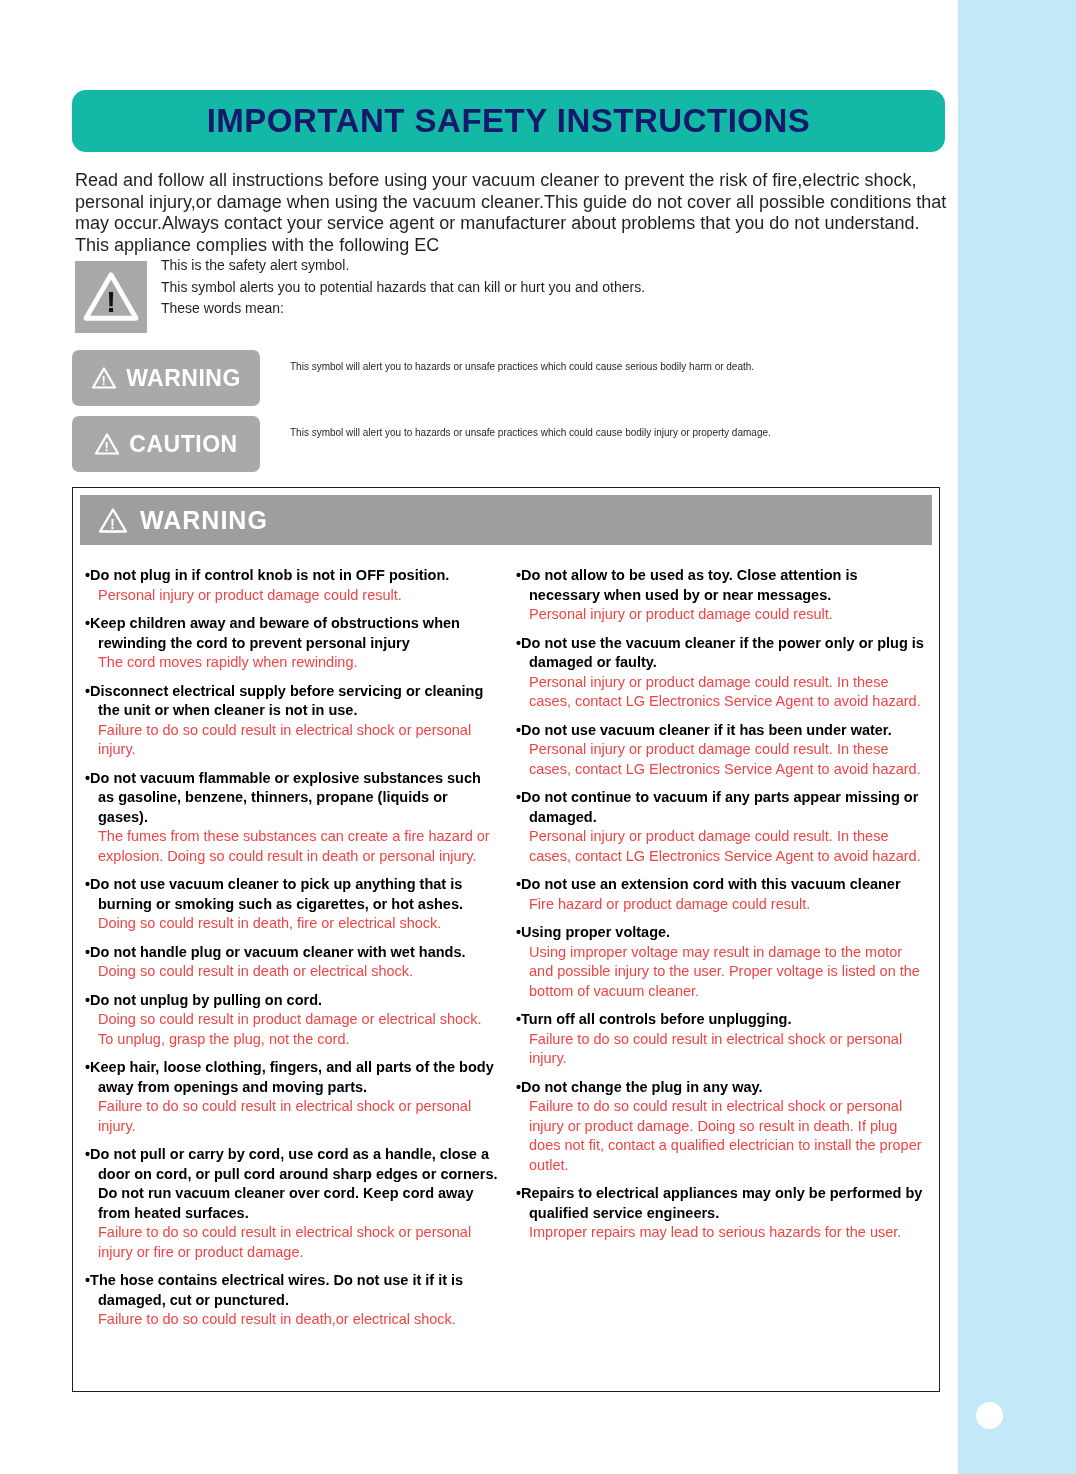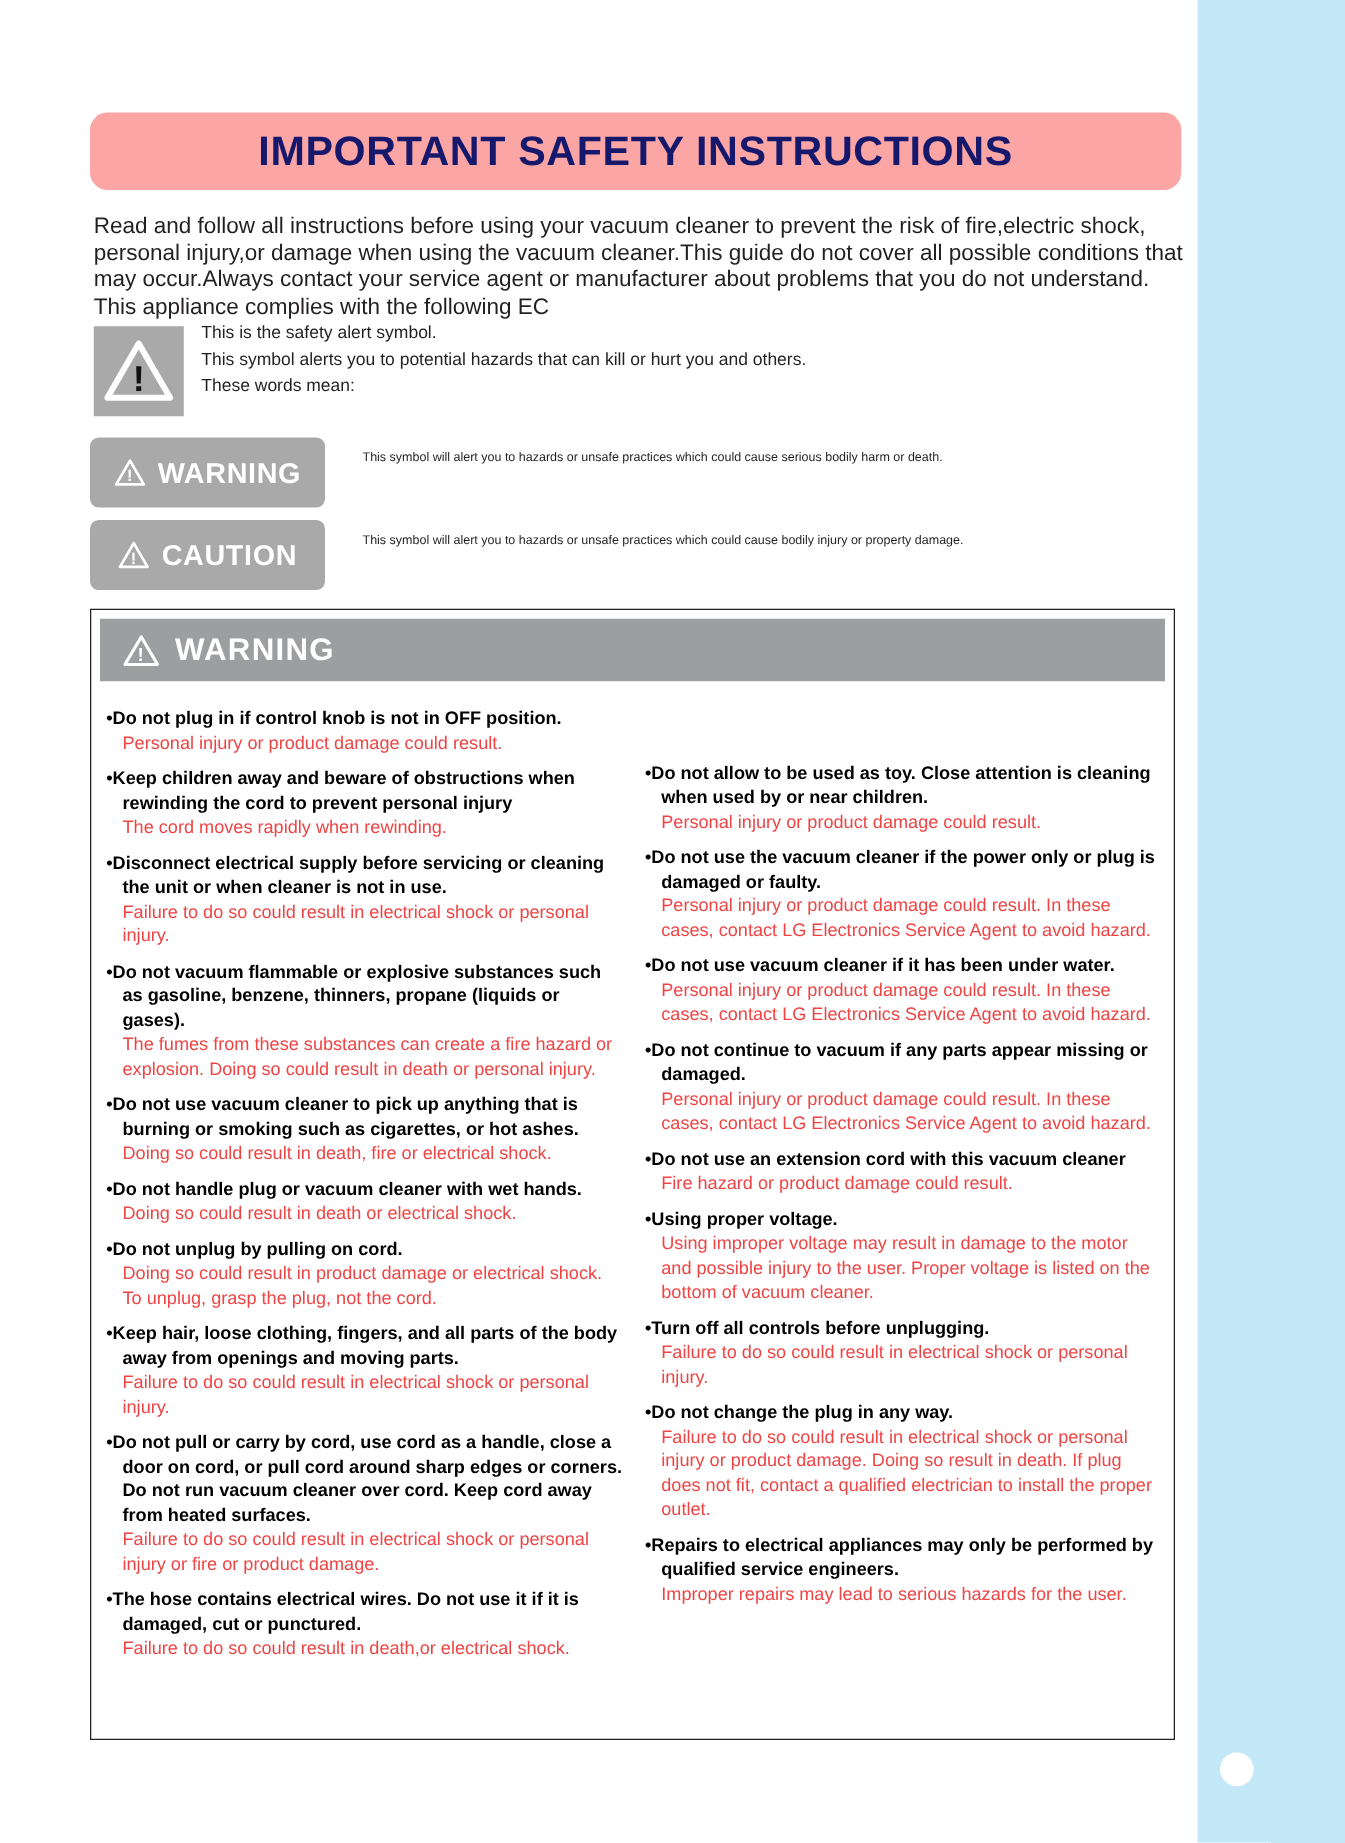--- a/index.html
+++ b/index.html
@@ -8,21 +8,21 @@
     width:1076px; height:1474px; position:relative; overflow:hidden;
     font-family:"Liberation Sans","DejaVu Sans",sans-serif;
     color:#1c1c1c;
   }
   .sidebar {
     position:absolute; top:0; right:0; width:118px; height:1474px;
     background:#c3e8f8;
   }
   .banner {
     position:absolute; left:72px; top:90px; width:873px; height:62px;
-    background:#fca5a5; border-radius:14px;
+    background:#14b8a6; border-radius:14px;
     display:flex; align-items:center; justify-content:center;
   }
   .banner span {
     font-size:33px; font-weight:bold; color:#16186b; letter-spacing:.5px;
   }
   .intro {
     position:absolute; left:75px; top:170px; width:872px;
     font-size:18px; line-height:21.5px; color:#231f20;
   }
   .alert-row { position:absolute; left:75px; top:255px; display:flex; }
@@ -50,21 +50,21 @@
     position:absolute; left:72px; top:487px; width:868px; height:905px;
     border:1.5px solid #231f20; background:#ffffff;
   }
   .warning-header {
     margin:7px; height:50px; background:#9c9ea0;
     display:flex; align-items:center; padding-left:18px; gap:12px;
   }
   .warning-header span {
     color:#ffffff; font-size:25px; font-weight:bold; letter-spacing:1px;
   }
-  .columns { display:flex; padding:14px 10px 0 12px; gap:18px;align-items:center; }
+  .columns { display:flex; padding:14px 10px 0 12px; gap:18px; }
   .col { width:418px; }
   .item { margin-bottom:9px; padding-left:13px; font-size:14.5px; line-height:19.5px; }
   .item-title { font-weight:bold; color:#000; text-indent:-13px; }
   .item-title::before { content:"\2022 "; }
   .item-desc { color:#ef4444; }
   .page-circle {
     position:absolute; left:976px; top:1402px; width:27px; height:27px;
     background:#ffffff; border-radius:50%;
   }
   svg { display:block; }
@@ -170,21 +170,21 @@
         <p class="item-title">Do not pull or carry by cord, use cord as a handle, close a door on cord, or pull cord around sharp edges or corners. Do not run vacuum cleaner over cord. Keep cord away from heated surfaces.</p>
         <p class="item-desc">Failure to do so could result in electrical shock or personal injury or fire or product damage.</p>
       </div>
       <div class="item">
         <p class="item-title">The hose contains electrical wires. Do not use it if it is damaged, cut or punctured.</p>
         <p class="item-desc">Failure to do so could result in death,or electrical shock.</p>
       </div>
     </div>
     <div class="col">
       <div class="item">
-        <p class="item-title">Do not allow to be used as toy. Close attention is cleaning when used by or near children.</p>
+        <p class="item-title">Do not allow to be used as toy. Close attention is necessary when used by or near messages.</p>
         <p class="item-desc">Personal injury or product damage could result.</p>
       </div>
       <div class="item">
         <p class="item-title">Do not use the vacuum cleaner if the power only or plug is damaged or faulty.</p>
         <p class="item-desc">Personal injury or product damage could result. In these cases, contact LG Electronics Service Agent to avoid hazard.</p>
       </div>
       <div class="item">
         <p class="item-title">Do not use vacuum cleaner if it has been under water.</p>
         <p class="item-desc">Personal injury or product damage could result. In these cases, contact LG Electronics Service Agent to avoid hazard.</p>
       </div>

